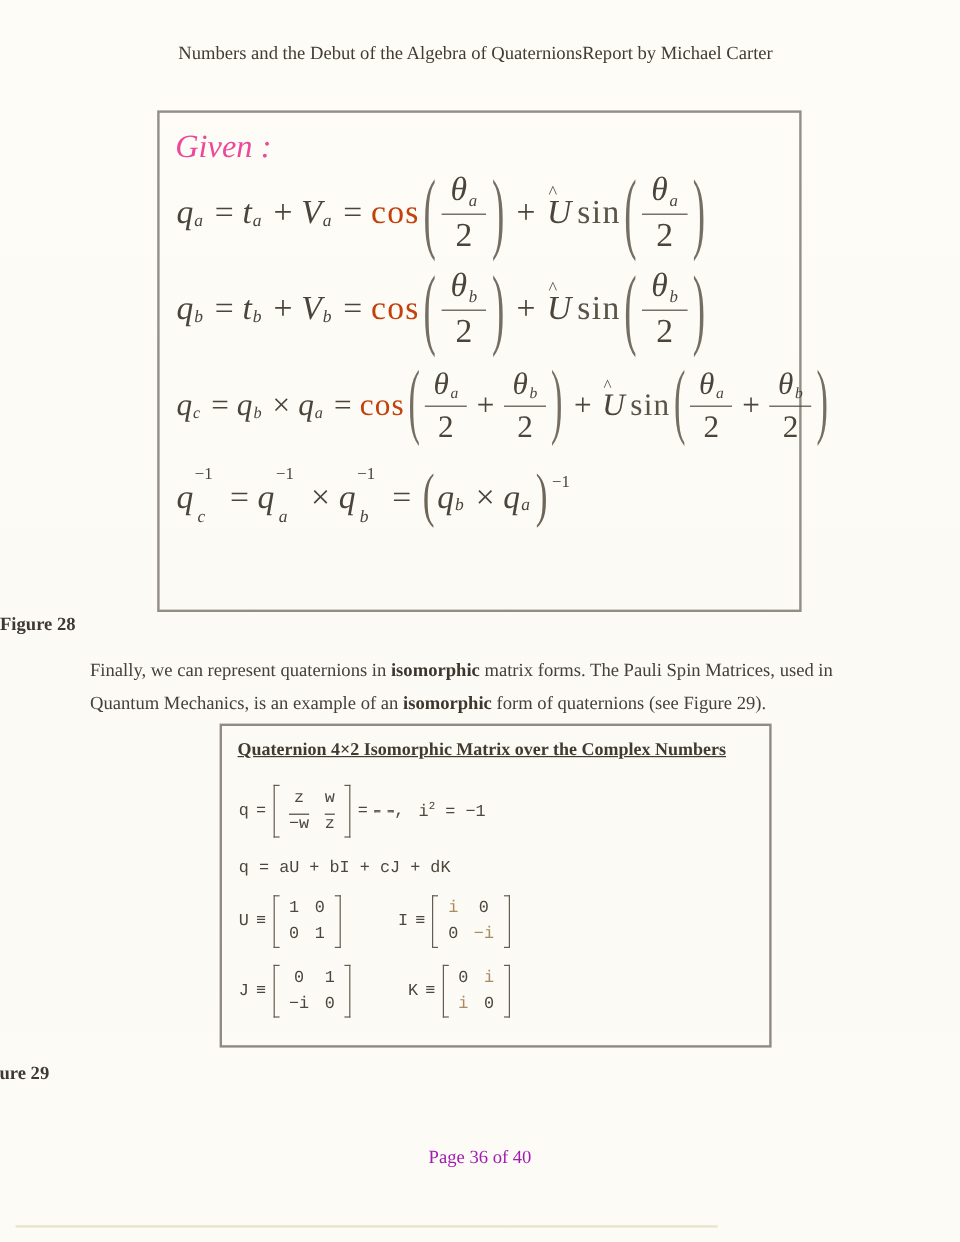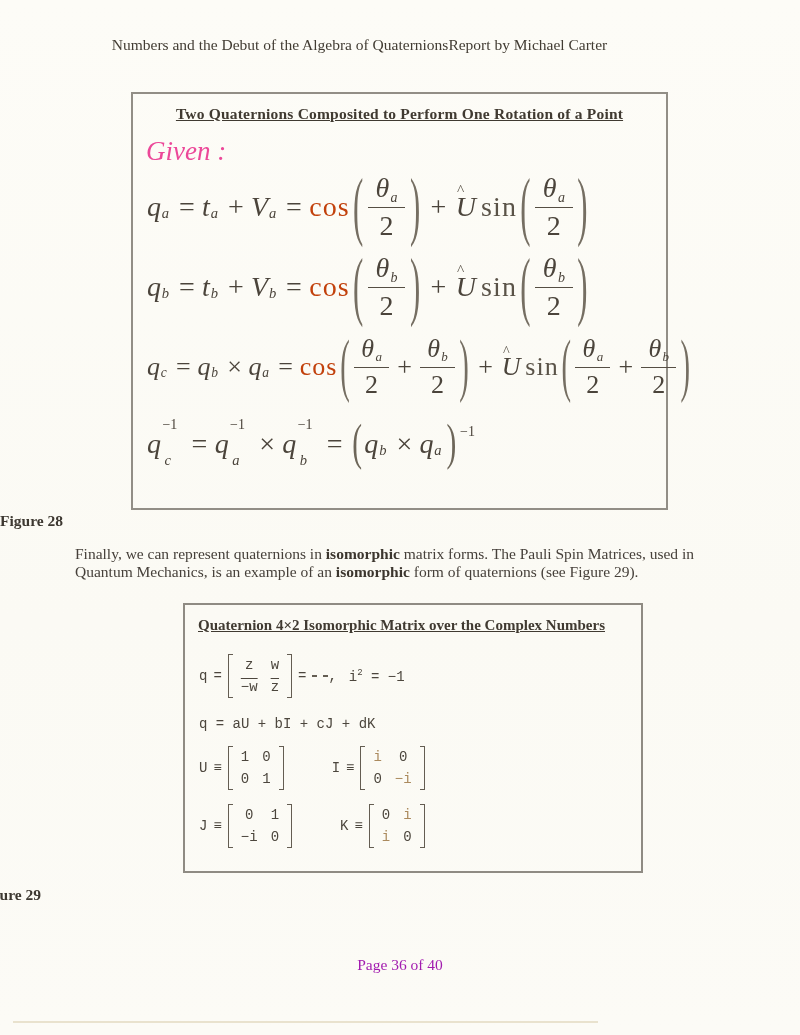--- a/index.html
+++ b/index.html
@@ -7,21 +7,21 @@
   body {
     position:relative;
     background:linear-gradient(180deg,#fdfcf7 0%,#fbfaf4 60%,#fcfbf6 100%);
     font-family:"Liberation Serif", serif;
     color:#3f3a33;
     overflow:hidden;
   }
 
   
   .header { position:absolute; top:36px; left:75px; right:156px;
-            display:flex; justify-content:center;
+            display:flex; justify-content:flex-end;
             font-size:15.5px; color:#423c33; }
 
   
   .box28 { position:absolute; left:131px; top:92px; width:537px; height:418px;
            border:2px solid #928e86; background:transparent; }
   .box28-title { margin-top:11px; text-align:center; font-weight:bold; font-size:15.5px;
                  text-decoration:underline; color:#403a31; letter-spacing:.2px; }
   .given { margin:13px 0 0 13px; font-style:italic; font-size:27px; color:#ec4899; }
 
   .eqrow { display:flex; align-items:center; height:80px; padding-left:14px;
@@ -55,21 +55,21 @@
   .ss .s-sub { font-size:.52em; font-style:italic; line-height:1; padding-left:.15em; }
   .supafter { font-size:.5em; font-style:normal; position:relative; top:-.85em; margin-left:.1em; }
 
   .caption { position:absolute; width:100%; font-weight:bold;
              font-size:15.5px; color:#3d3831; }
   .cap28 { top:512px; }
   .cap29 { top:886px; left:-22px; }
 
   
   .para { position:absolute; top:545px; left:75px; width:656px; font-size:15.5px;
-          line-height:18px; color:#46403a; }
+          line-height:28px; color:#46403a; }
   .para b { color:#3c362e; }
 
   
   .box29 { position:absolute; left:183px; top:603px; width:460px; height:270px;
            border:2px solid #8f8b83; }
   .box29-title { margin:12px 0 0 13px; font-weight:bold; font-size:15px;
                  text-decoration:underline; color:#403a31; }
   .mrow { display:flex; align-items:center; margin:20px 0 0 14px;
           font-family:"Liberation Mono", monospace; font-size:14px; color:#4c463d; }
   .mop { margin:0 6px; }
@@ -98,21 +98,20 @@
 </style>
 </head>
 <body>
 
 <div class="header">
   <span>Numbers and the Debut of the Algebra of Quaternions</span>
   <span>Report by Michael Carter</span>
 </div>
 
 <div class="box28">
-  <div class="box28-title">Two Quaternions Composited to Perform One Rotation of a Point</div>
   <div class="given">Given :</div>
 
   <div class="eqrow">
     <span class="v">q</span>
       <span class="sb">a</span>
     <span class="op">=</span>
     <span class="v">t</span>
       <span class="sb">a</span>
     <span class="op">+</span>
     <span class="v">V</span>

